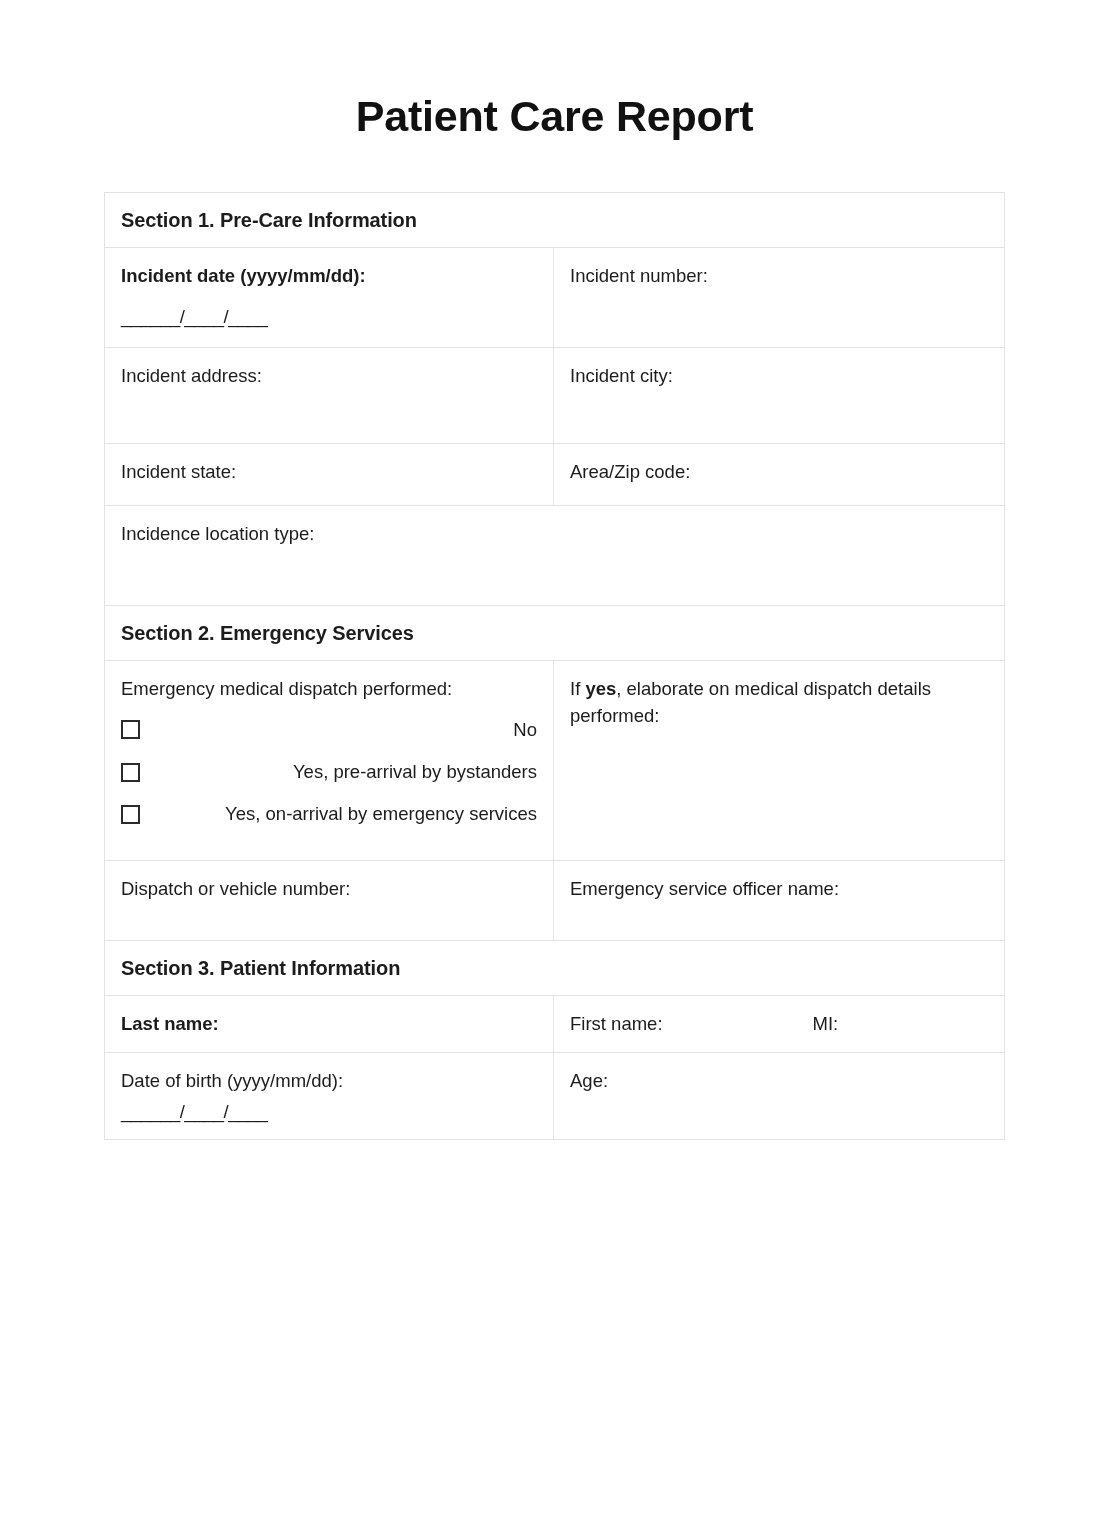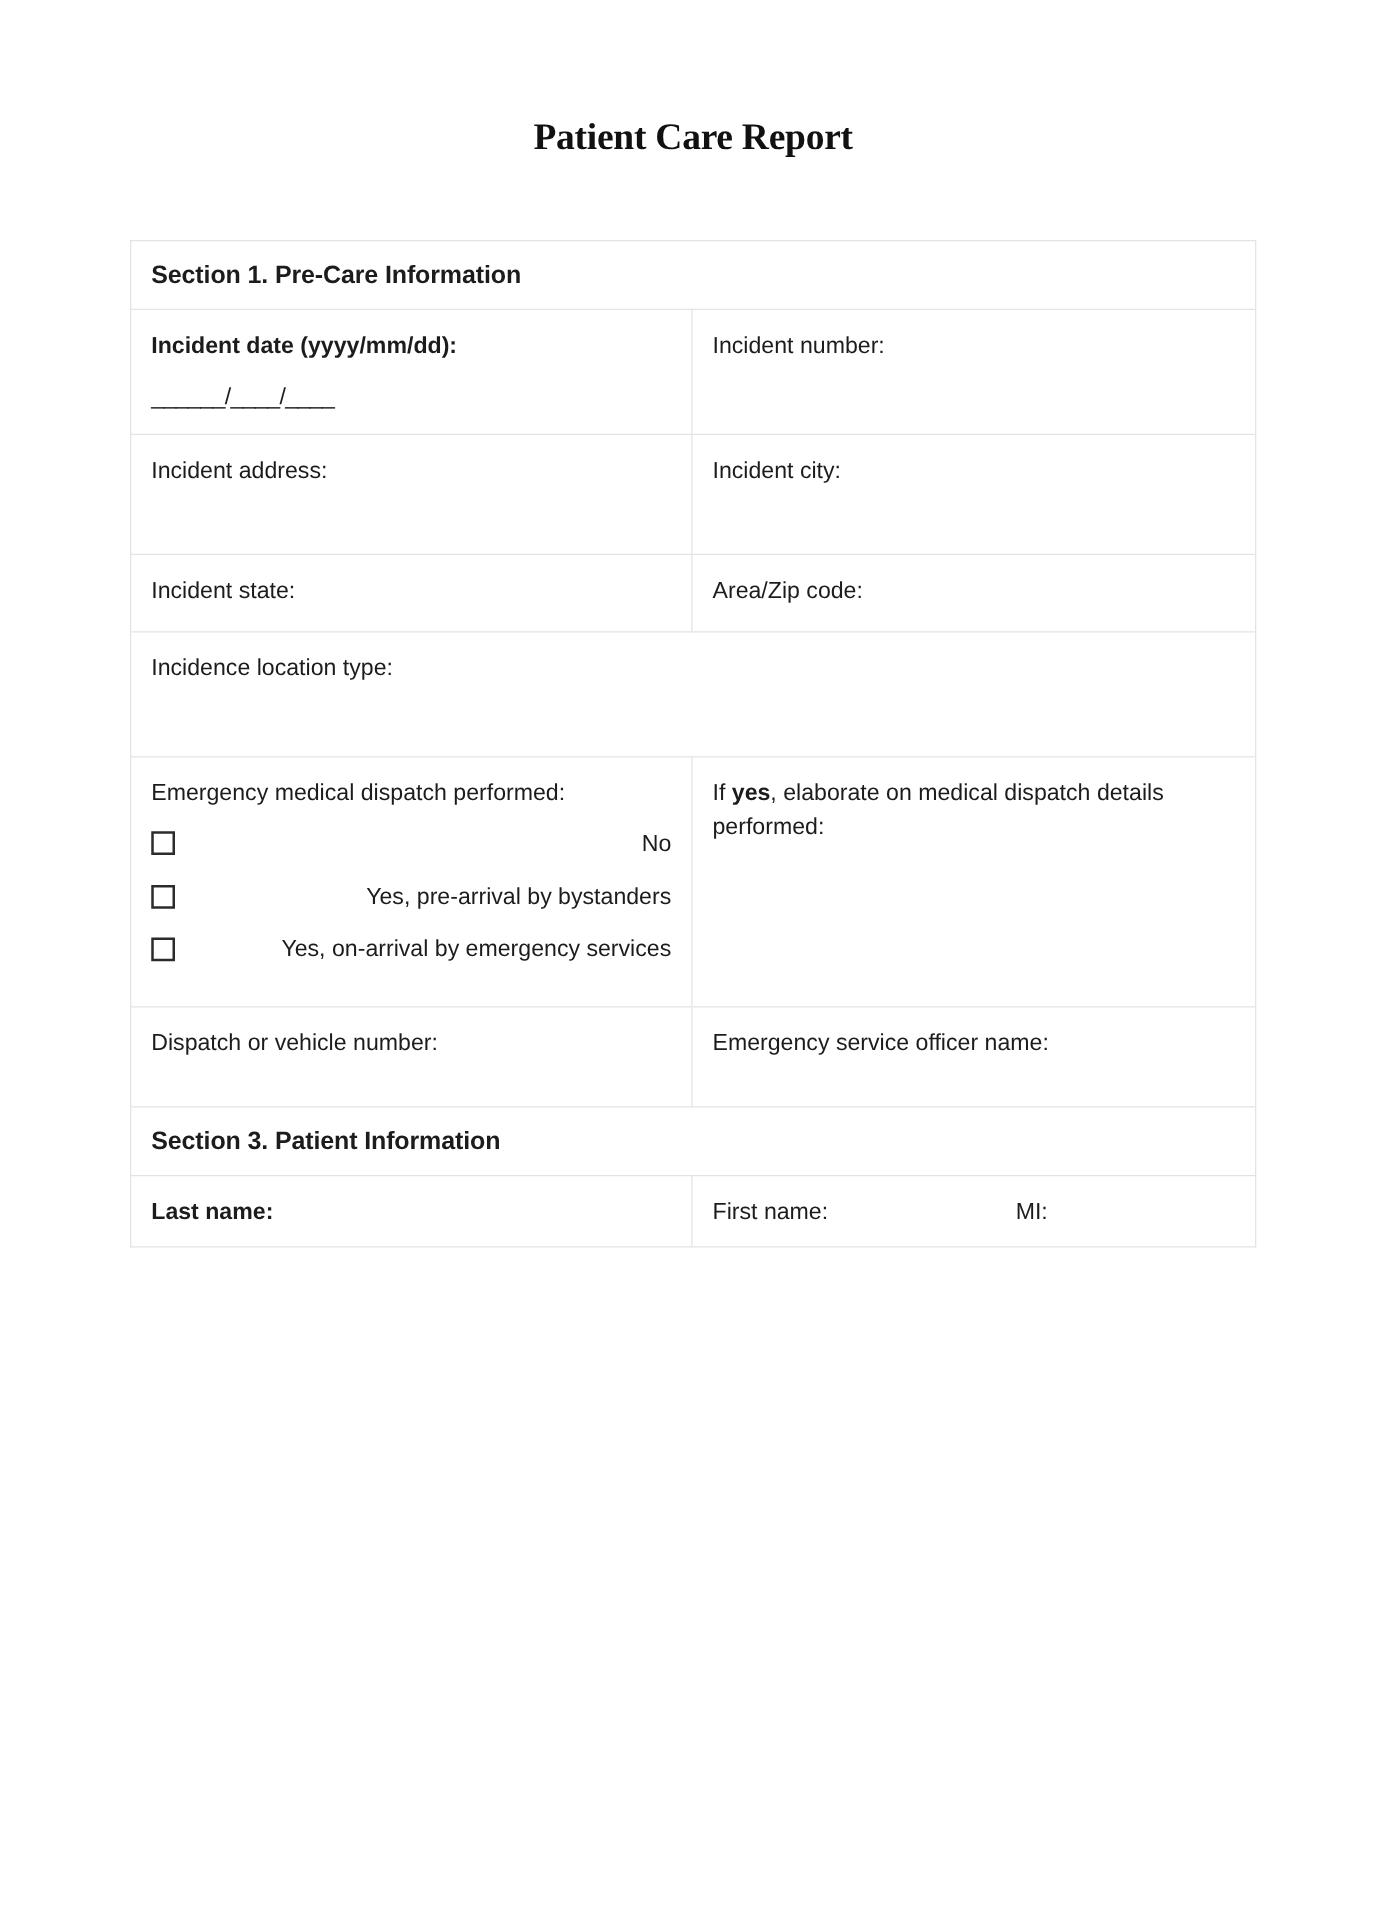--- a/index.html
+++ b/index.html
@@ -20,28 +20,27 @@
   .page {
     position: relative;
     width: 1109px;
     height: 1536px;
     background: #ffffff;
     box-sizing: border-box;
   }
 
   .doc-title {
     text-align: center;
-    font-size: 30px;
+    font-size: 43px;
     font-weight: bold;
     letter-spacing: -0.2px;
     color: #111111;
     margin: 0;
     padding-top: 93px;
     line-height: 1.1;
-    font-family: Liberation Serif, serif;
   }
 
   .form-table {
     position: absolute;
     left: 104px;
     top: 192px;
     width: 900px;
     border-collapse: collapse;
     table-layout: fixed;
   }
@@ -176,20 +175,23 @@
           <span class="lbl">Area/Zip code:</span>
         </td>
       </tr>
 
       <tr>
         <td class="tall-d" colspan="2">
           <span class="lbl">Incidence location type:</span>
         </td>
       </tr>
 
+      <tr>
+        <td class="section-head" colspan="2">Section 2. Emergency Services</td>
+      </tr>
 
       <tr>
         <td class="tall-e">
           <span class="lbl">Emergency medical dispatch performed:</span>
           <div class="cb-list">
             <div class="cb-row">
               <span class="checkbox"></span>
               <span class="cb-label">No</span>
             </div>
             <div class="cb-row">
@@ -224,18 +226,27 @@
 
       <tr>
         <td class="tall-i">
           <span class="lbl bold">Last name:</span>
         </td>
         <td class="tall-i">
           <span>First name:</span><span class="mi-label">MI:</span>
         </td>
       </tr>
 
+      <tr>
+        <td class="tall-j">
+          <span class="lbl">Date of birth (yyyy/mm/dd):</span>
+          <span class="dateline" style="margin-top:4px">______/____/____</span>
+        </td>
+        <td class="tall-j">
+          <span class="lbl">Age:</span>
+        </td>
+      </tr>
 
 
     </tbody>
   </table>
 
 </div>
 
 </body></html>

